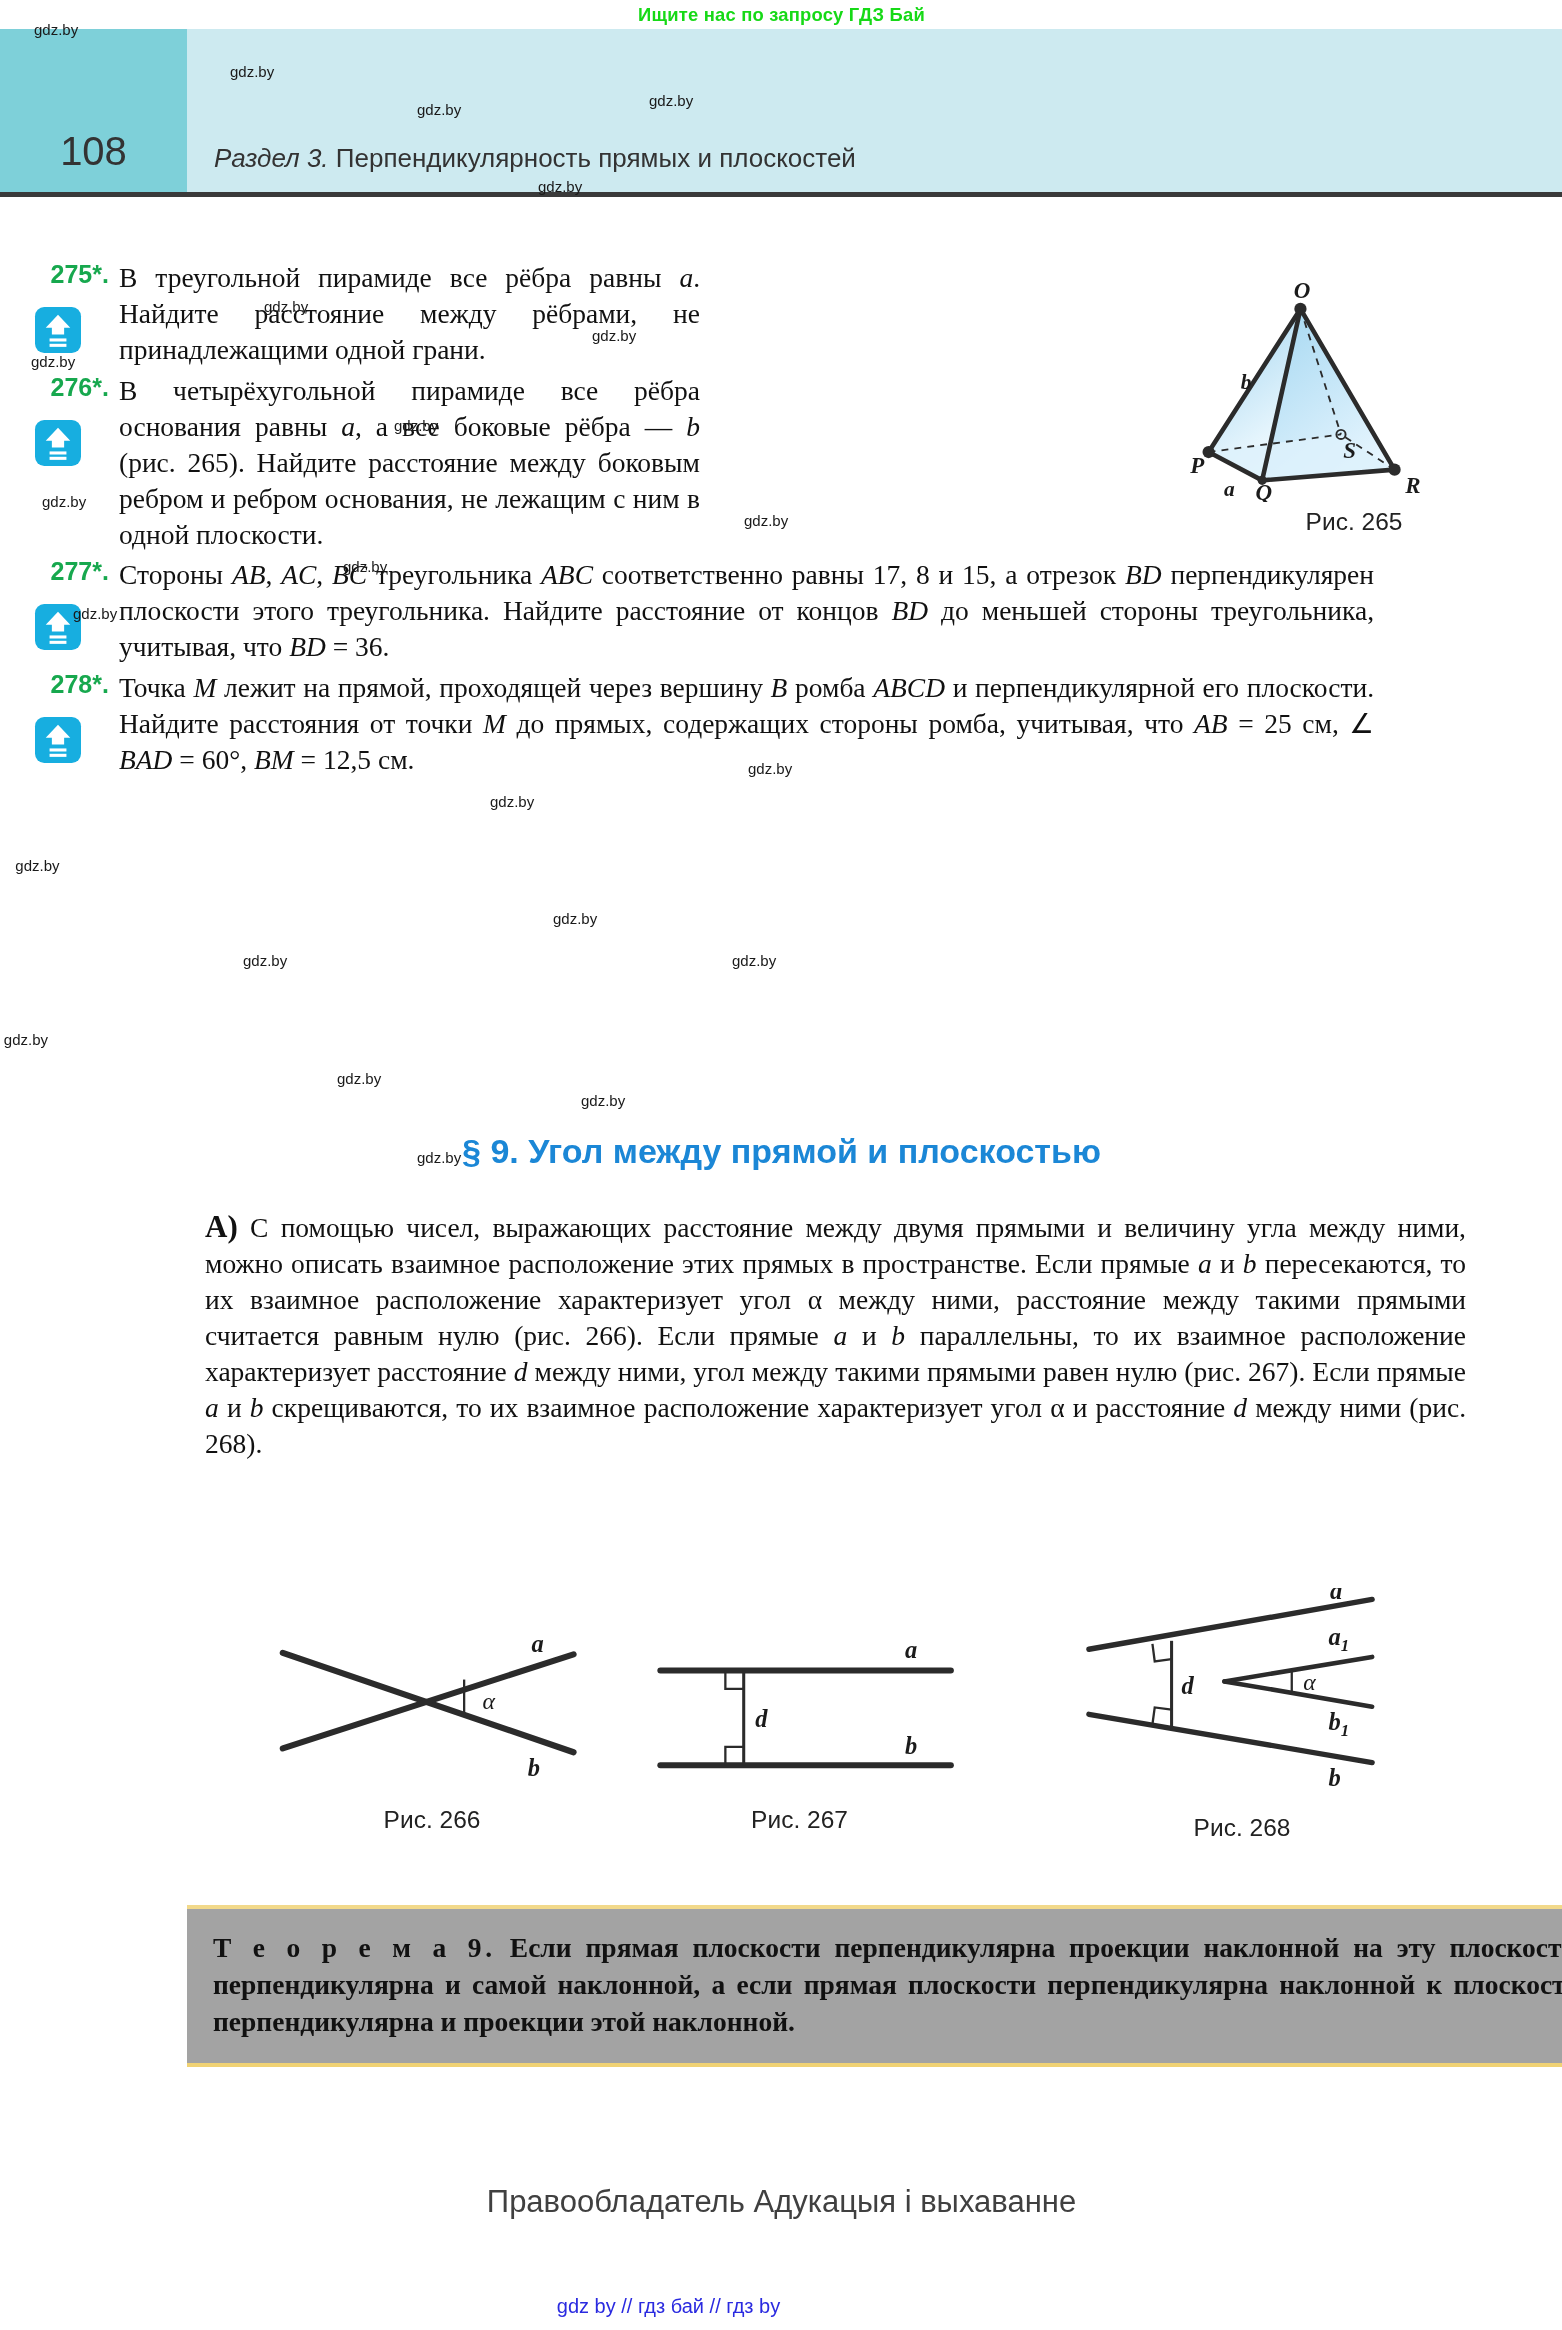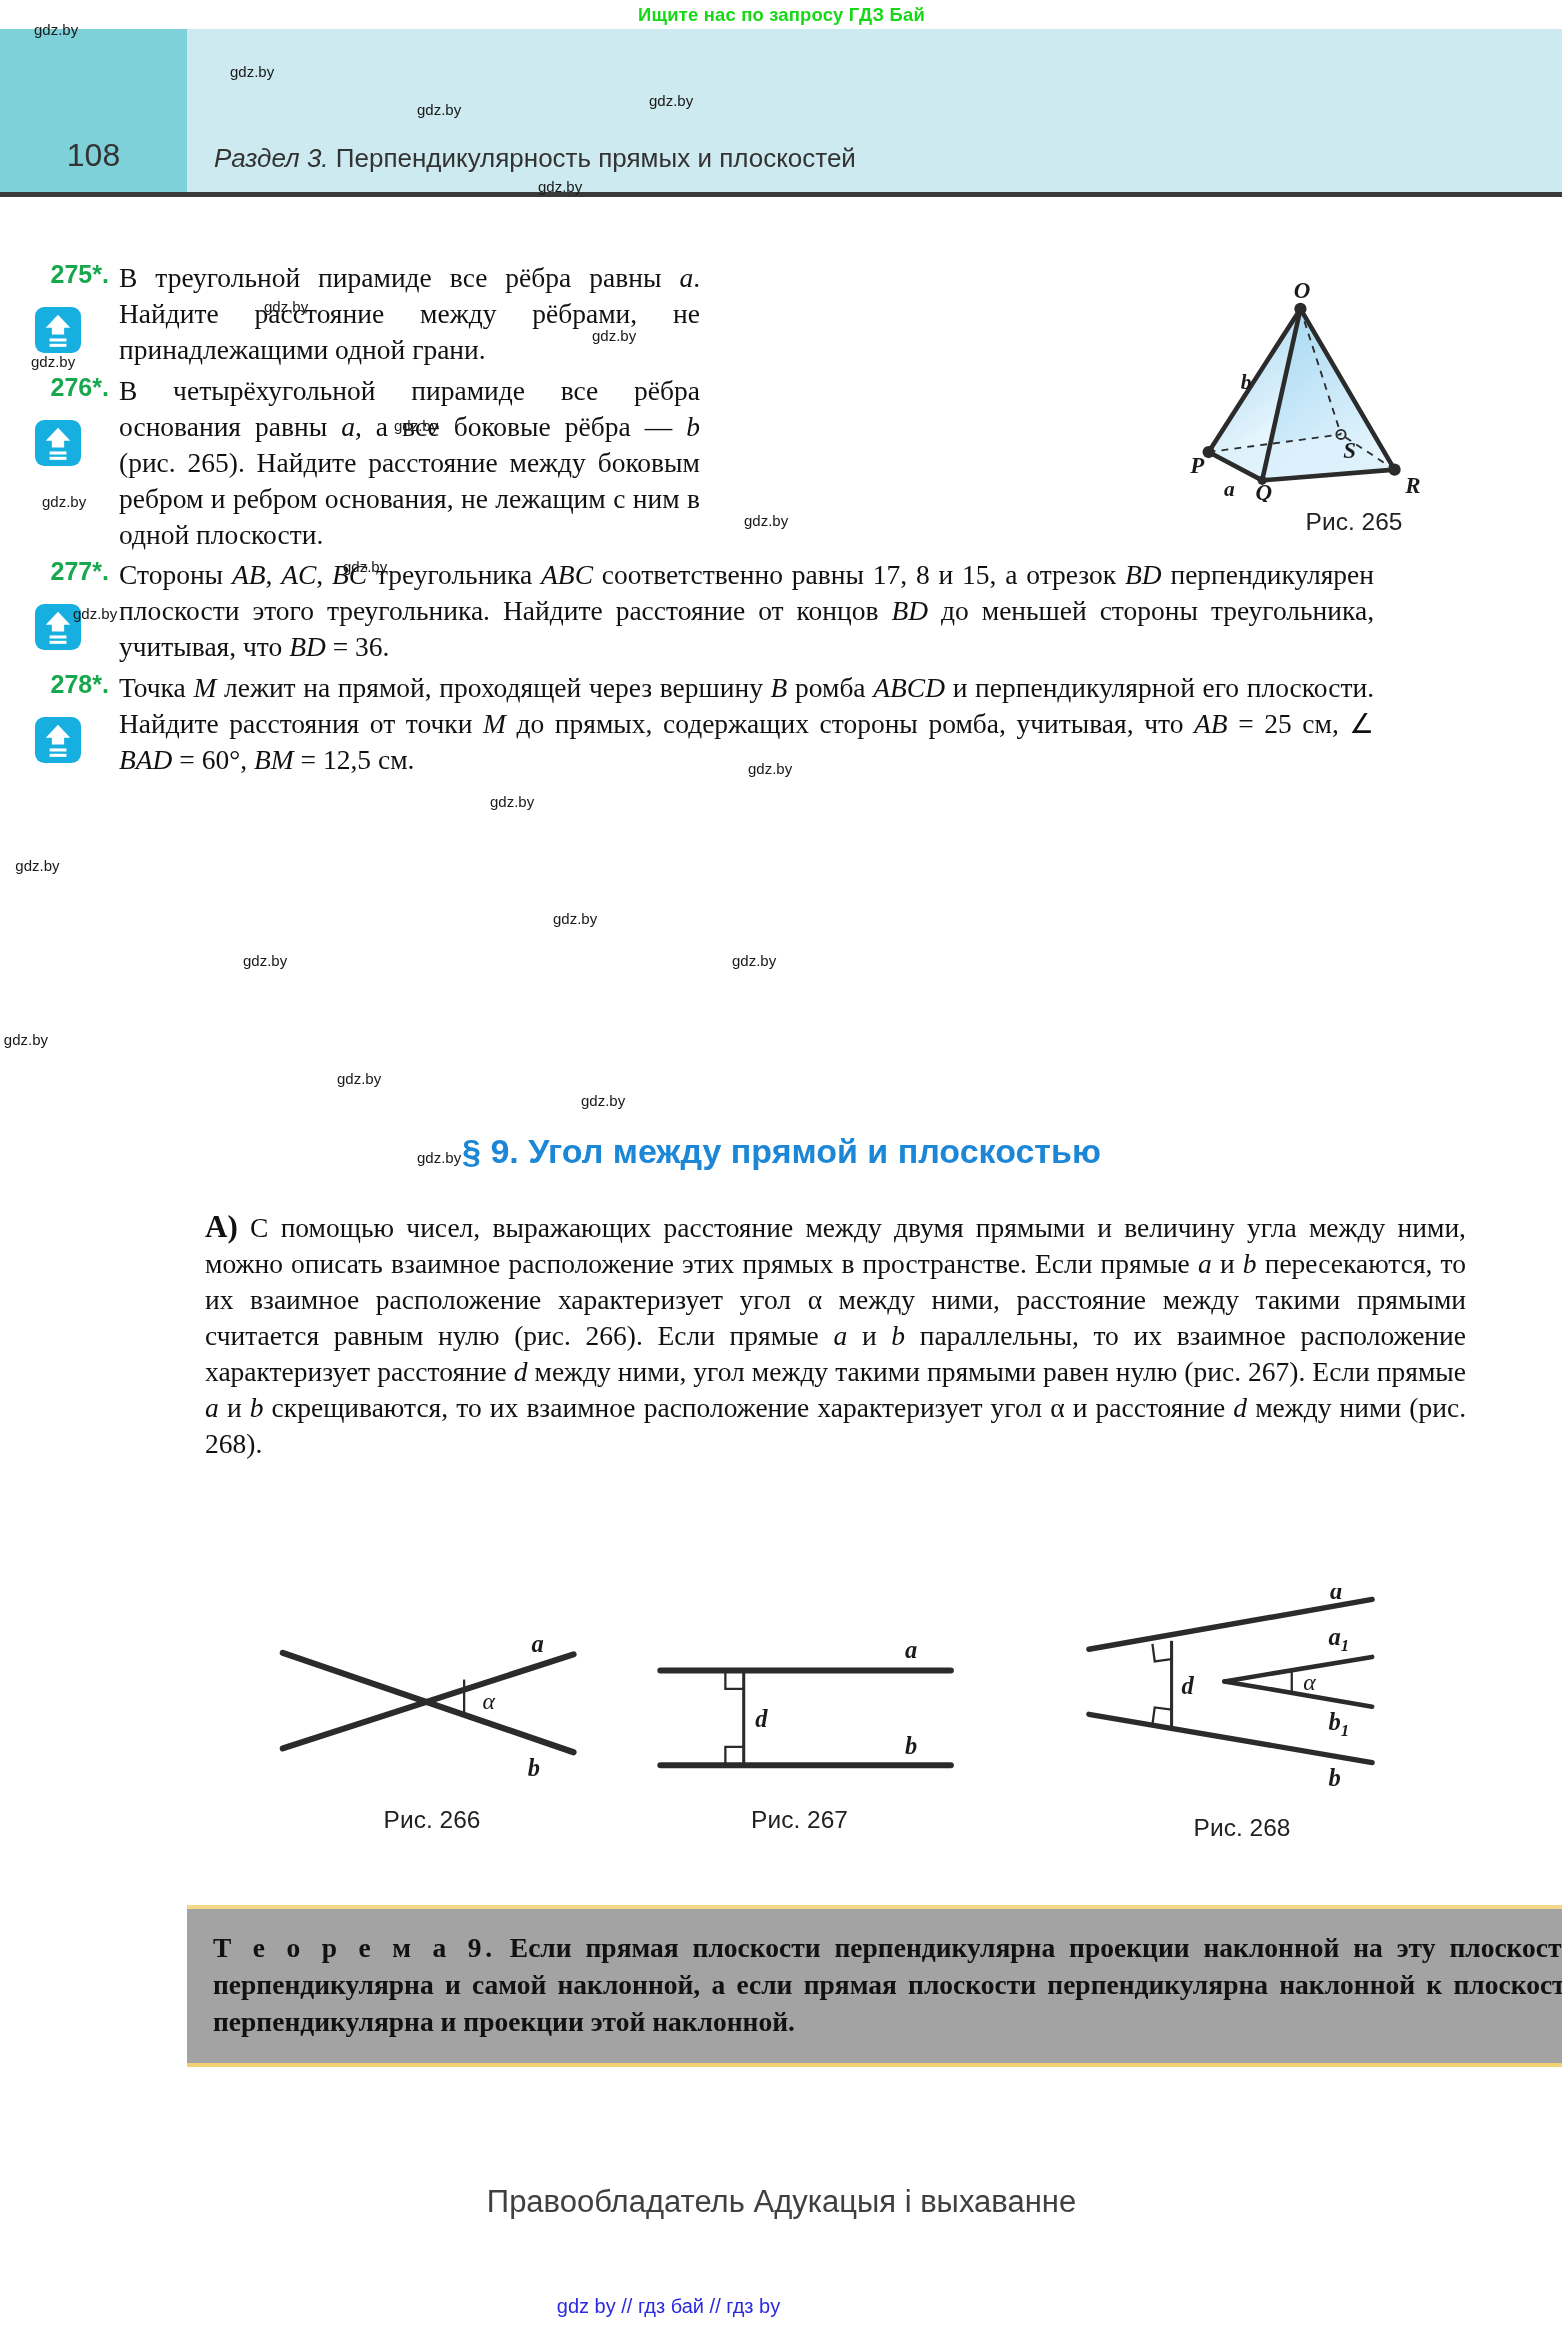--- a/index.html
+++ b/index.html
@@ -28,21 +28,21 @@
     position:absolute; top:0; left:0; width:187px; height:168px; background:#7ed0d9;
   }
   .runhead-bottom-rule {
     position:absolute; left:0; bottom:0; width:1563px; height:4.6px; background:#3a3a3a;
   }
   .runhead-pageno {
     position:absolute; left:0; top:145px; width:187px;
     transform:translateY(-100%);
     text-align:center;
     font-family:"Liberation Sans", sans-serif;
-    font-size:32px; font-weight:400; color:#333;
+    font-size:40px; font-weight:400; color:#333;
   }
   .runhead-title {
     position:absolute; left:214px; top:145px; transform:translateY(-100%);
     font-family:"Liberation Sans", sans-serif;
     font-size:26px; color:#333;
   }
   .runhead-title .ital { font-style:italic;margin-top:10px; }
 
   
   .wm {

